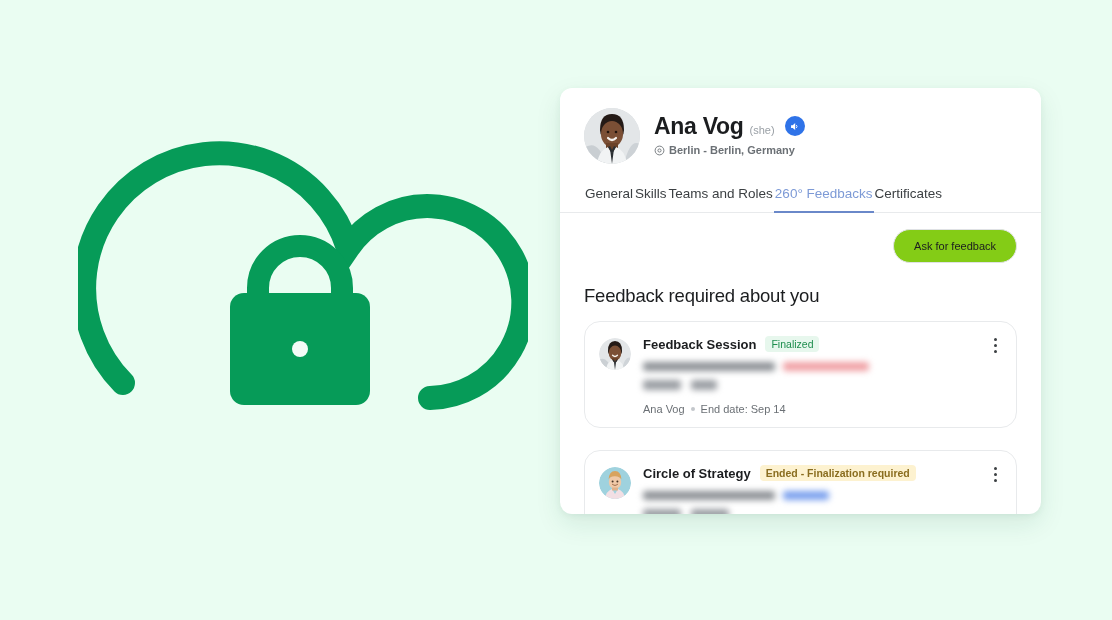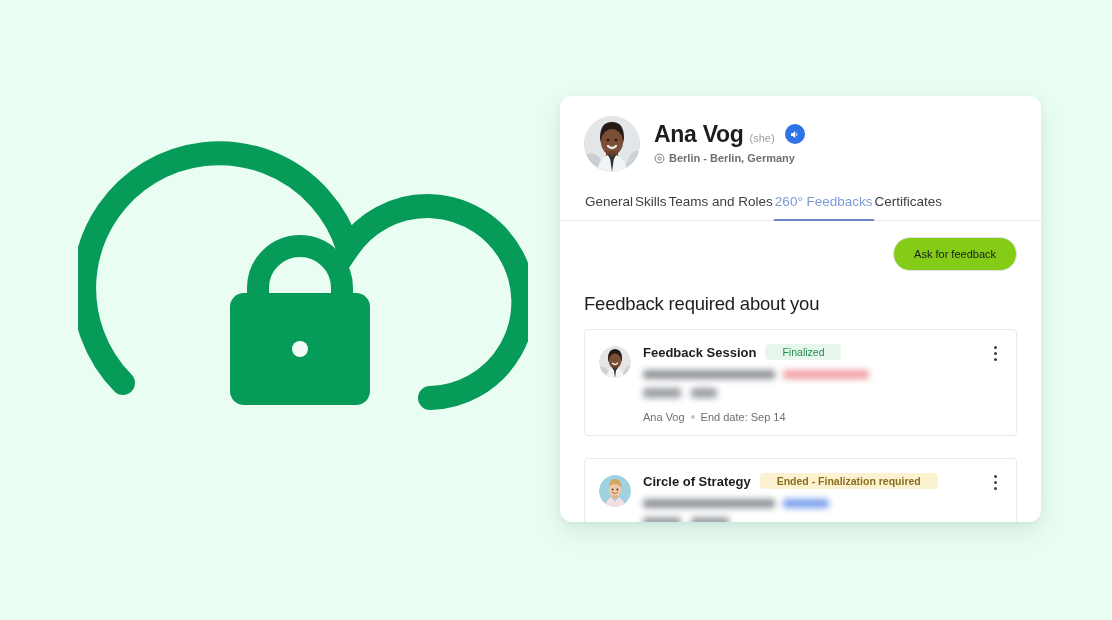--- a/index.html
+++ b/index.html
@@ -23,21 +23,21 @@
     top: 108px;
     width: 450px;
     height: 390px;
   }
   .illustration svg { display: block; width: 100%; height: 100%; }
 
   
   .panel {
     position: absolute;
     left: 560px;
-    top: 96px;
+    top: 88px;
     width: 481px;
     height: 426px;
     background: #ffffff;
     border-radius: 12px;
     box-shadow: 0 10px 26px rgba(20, 80, 55, 0.10),
                 0 2px 6px rgba(20, 80, 55, 0.06);
     overflow: hidden;
   }
 
   
@@ -157,21 +157,21 @@
   .section-title {
     font-size: 18.5px;
     color: #1b1d1f;
     letter-spacing: -0.2px;
     margin-bottom: 14px;
   }
 
   
   .session-card {
     border: 1px solid #e8eaec;
-    border-radius: 4px;
+    border-radius: 16px;
     padding: 14px 14px 12px 14px;
     display: flex;
     gap: 12px;
     position: relative;
     background: #fff;
     margin-bottom: 22px;
   }
 
   .avatar-sm {
     width: 32px;
@@ -192,21 +192,21 @@
   }
 
   .card-title {
     font-size: 13px;
     font-weight: bold;
     color: #1b1d1f;
   }
 
   .badge {
     font-size: 10.5px;
-    padding: 2px 17px;
+    padding: 2px 6px;
     border-radius: 4px;
     white-space: nowrap;
   }
   .badge.green { color: #1e8e4e; background: #e7f7ed; }
   .badge.amber { color: #8a6d1f; background: #fdf2d0; font-weight: bold; }
 
   
   .blur-line {
     display: flex;
     align-items: center;

